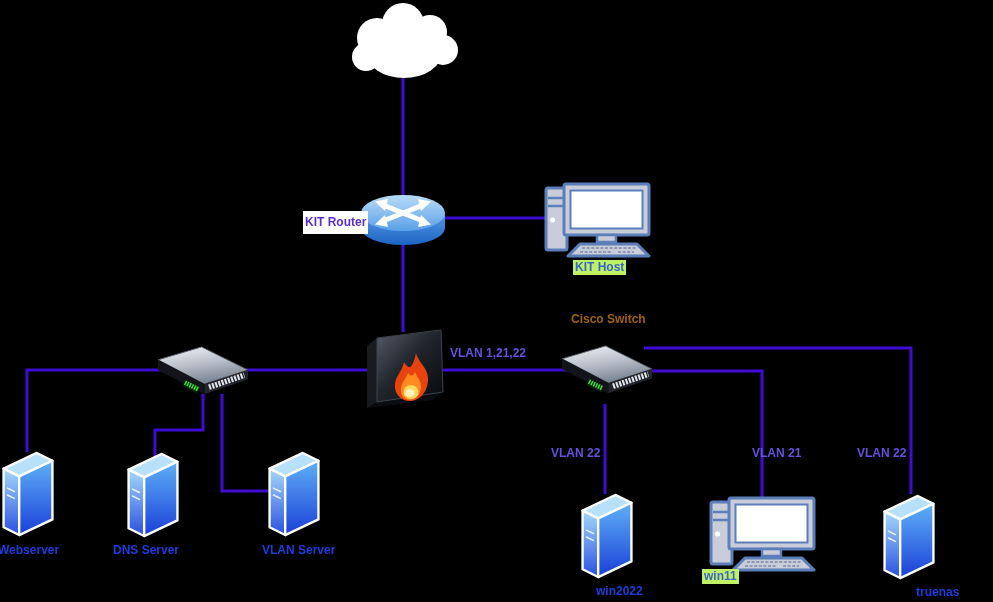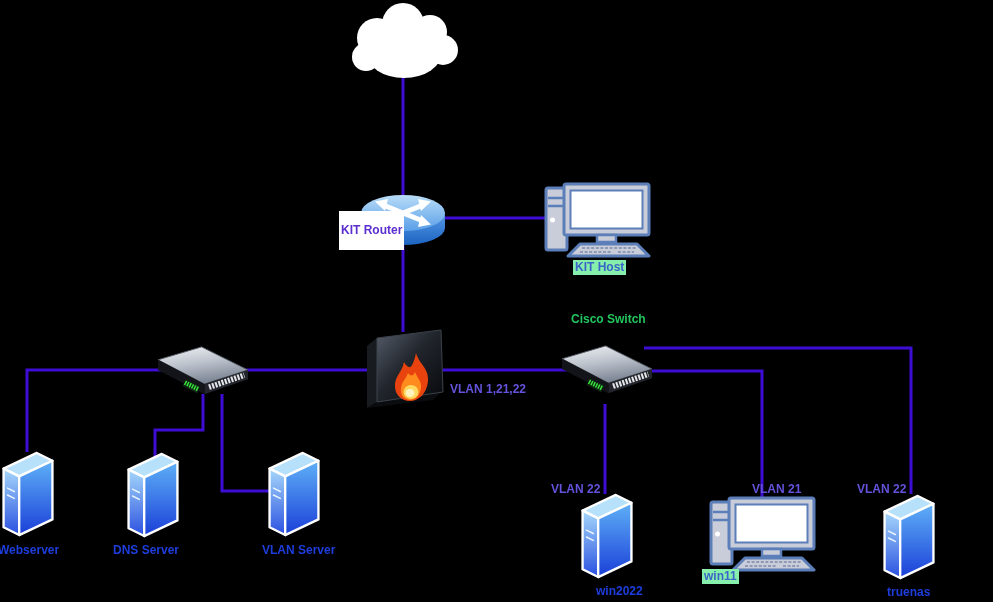--- a/index.html
+++ b/index.html
@@ -1,25 +1,25 @@
 <!DOCTYPE html>
 <html><head>
 <meta charset="utf-8">
 <style>
   html,body{margin:0;padding:0;background:#000;}
   #canvas{position:relative;width:993px;height:602px;background:#000;overflow:hidden;
           font-family:"Liberation Sans",sans-serif;}
   #diagram-svg{position:absolute;left:0;top:0;}
   .edge{fill:none;stroke:#3e0dd3;stroke-width:3;}
   .lbl{position:absolute;font:bold 12px "Liberation Sans",sans-serif;white-space:nowrap;line-height:15px;}
-  .vlan{color:#6353dc;margin-top:36px;}
+  .vlan{color:#6353dc;}
   .blue{color:#1e3ddd;}
-  .onwhite{background:#86efac;color:#3a66c8;padding:0 2px;}
-  .router-lbl{background:#ffffff;color:#5c2fd0;padding:12px 2px;margin-left:36px;}
-  .purple{color:#22c55e;}
+  .onwhite{background:#bef264;color:#3a66c8;padding:0 2px;}
+  .router-lbl{background:#ffffff;color:#5c2fd0;padding:4px 2px;}
+  .purple{color:#a16207;}
 </style>
 </head>
 <body>
 
 <div id="canvas">
 
   <svg id="diagram-svg" width="993" height="602" viewBox="0 0 993 602">
     <defs>
       <linearGradient id="gSrvL" x1="0" y1="0" x2="0" y2="1">
         <stop offset="0" stop-color="#a6d8fb"></stop>
@@ -154,14 +154,14 @@
   <div class="lbl vlan" style="left:450px;top:346px">VLAN 1,21,22</div>
   <div class="lbl vlan" style="left:551px;top:446px">VLAN 22</div>
   <div class="lbl vlan" style="left:752px;top:446px">VLAN 21</div>
   <div class="lbl vlan" style="left:857px;top:446px">VLAN 22</div>
 
   <div class="lbl blue" style="left:-2px;top:543px">Webserver</div>
   <div class="lbl blue" style="left:113px;top:543px">DNS Server</div>
   <div class="lbl blue" style="left:262px;top:543px">VLAN Server</div>
   <div class="lbl blue" style="left:596px;top:584px">win2022</div>
   <div class="lbl onwhite" style="left:702px;top:569px">win11</div>
-  <div class="lbl blue" style="left:887px;top:585px">truenas</div>
+  <div class="lbl blue" style="left:916px;top:585px">truenas</div>
 </div>
 
 </body></html>

